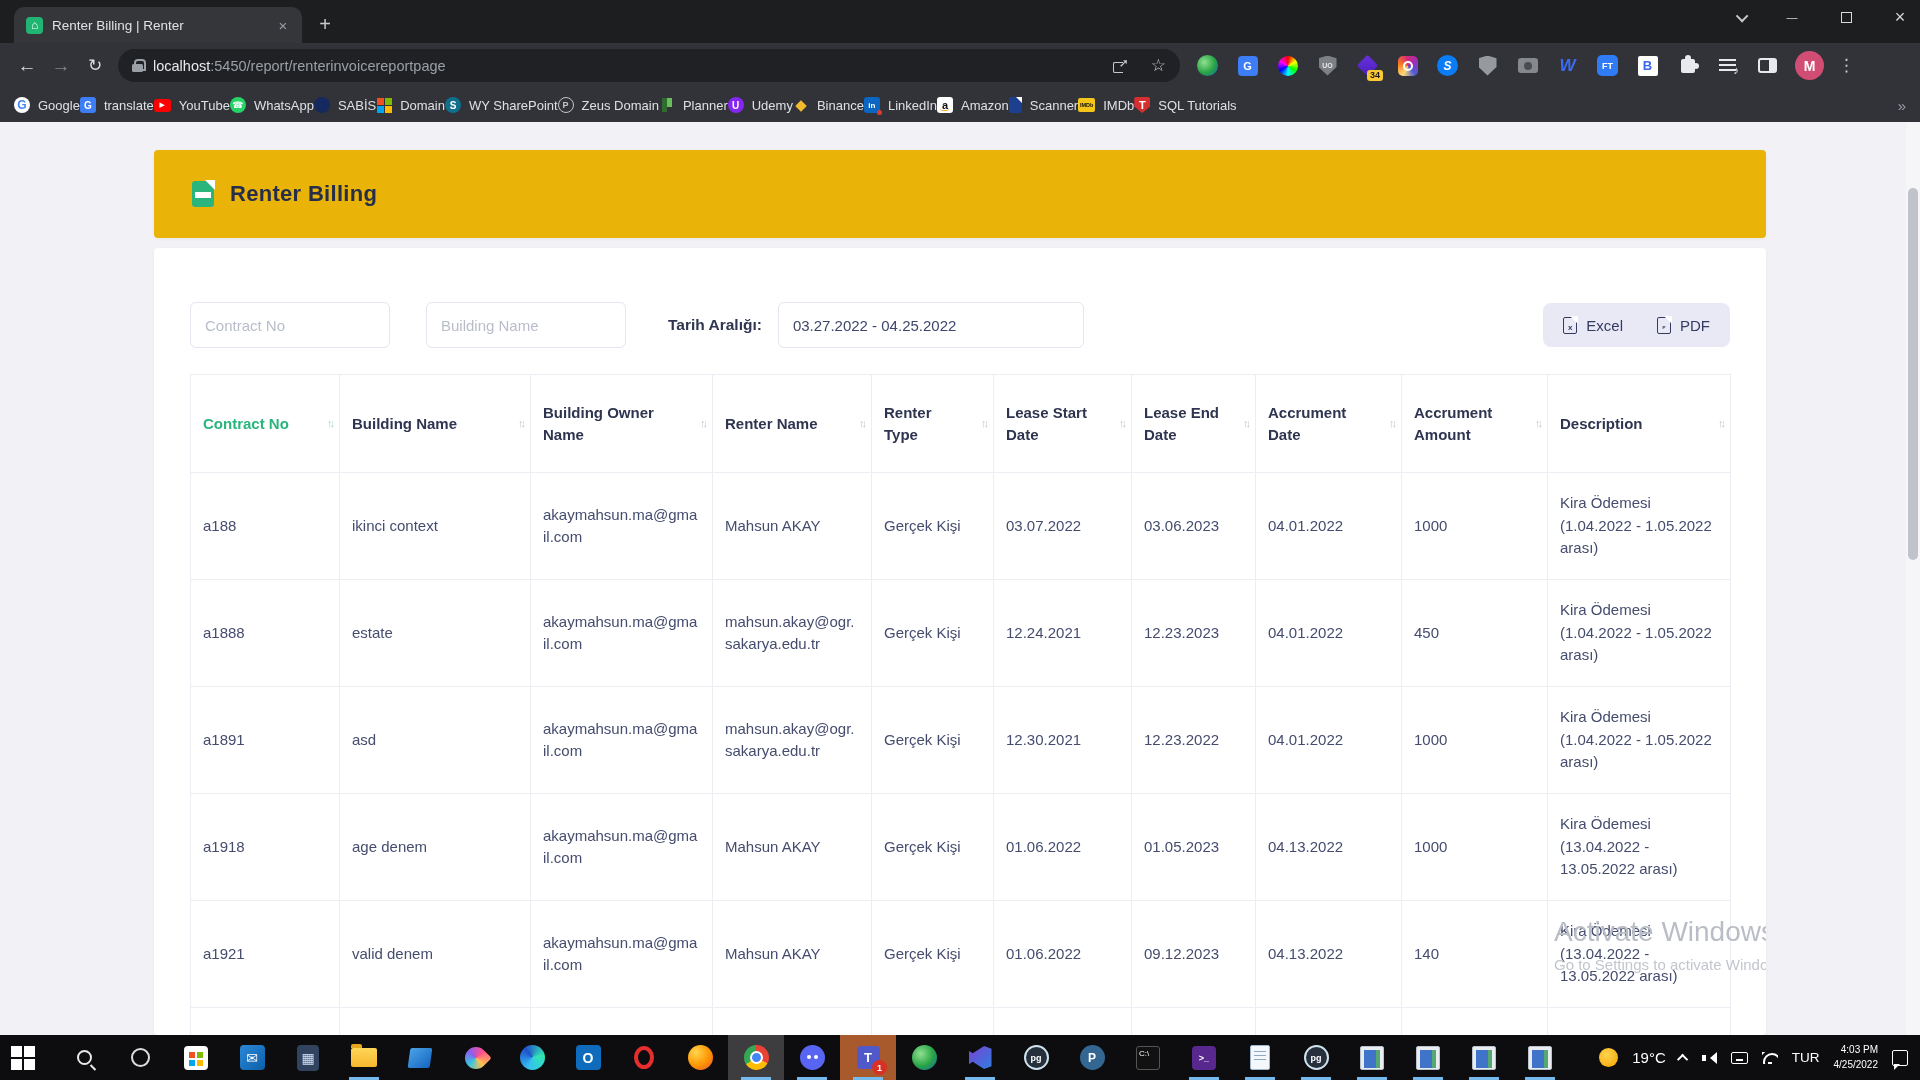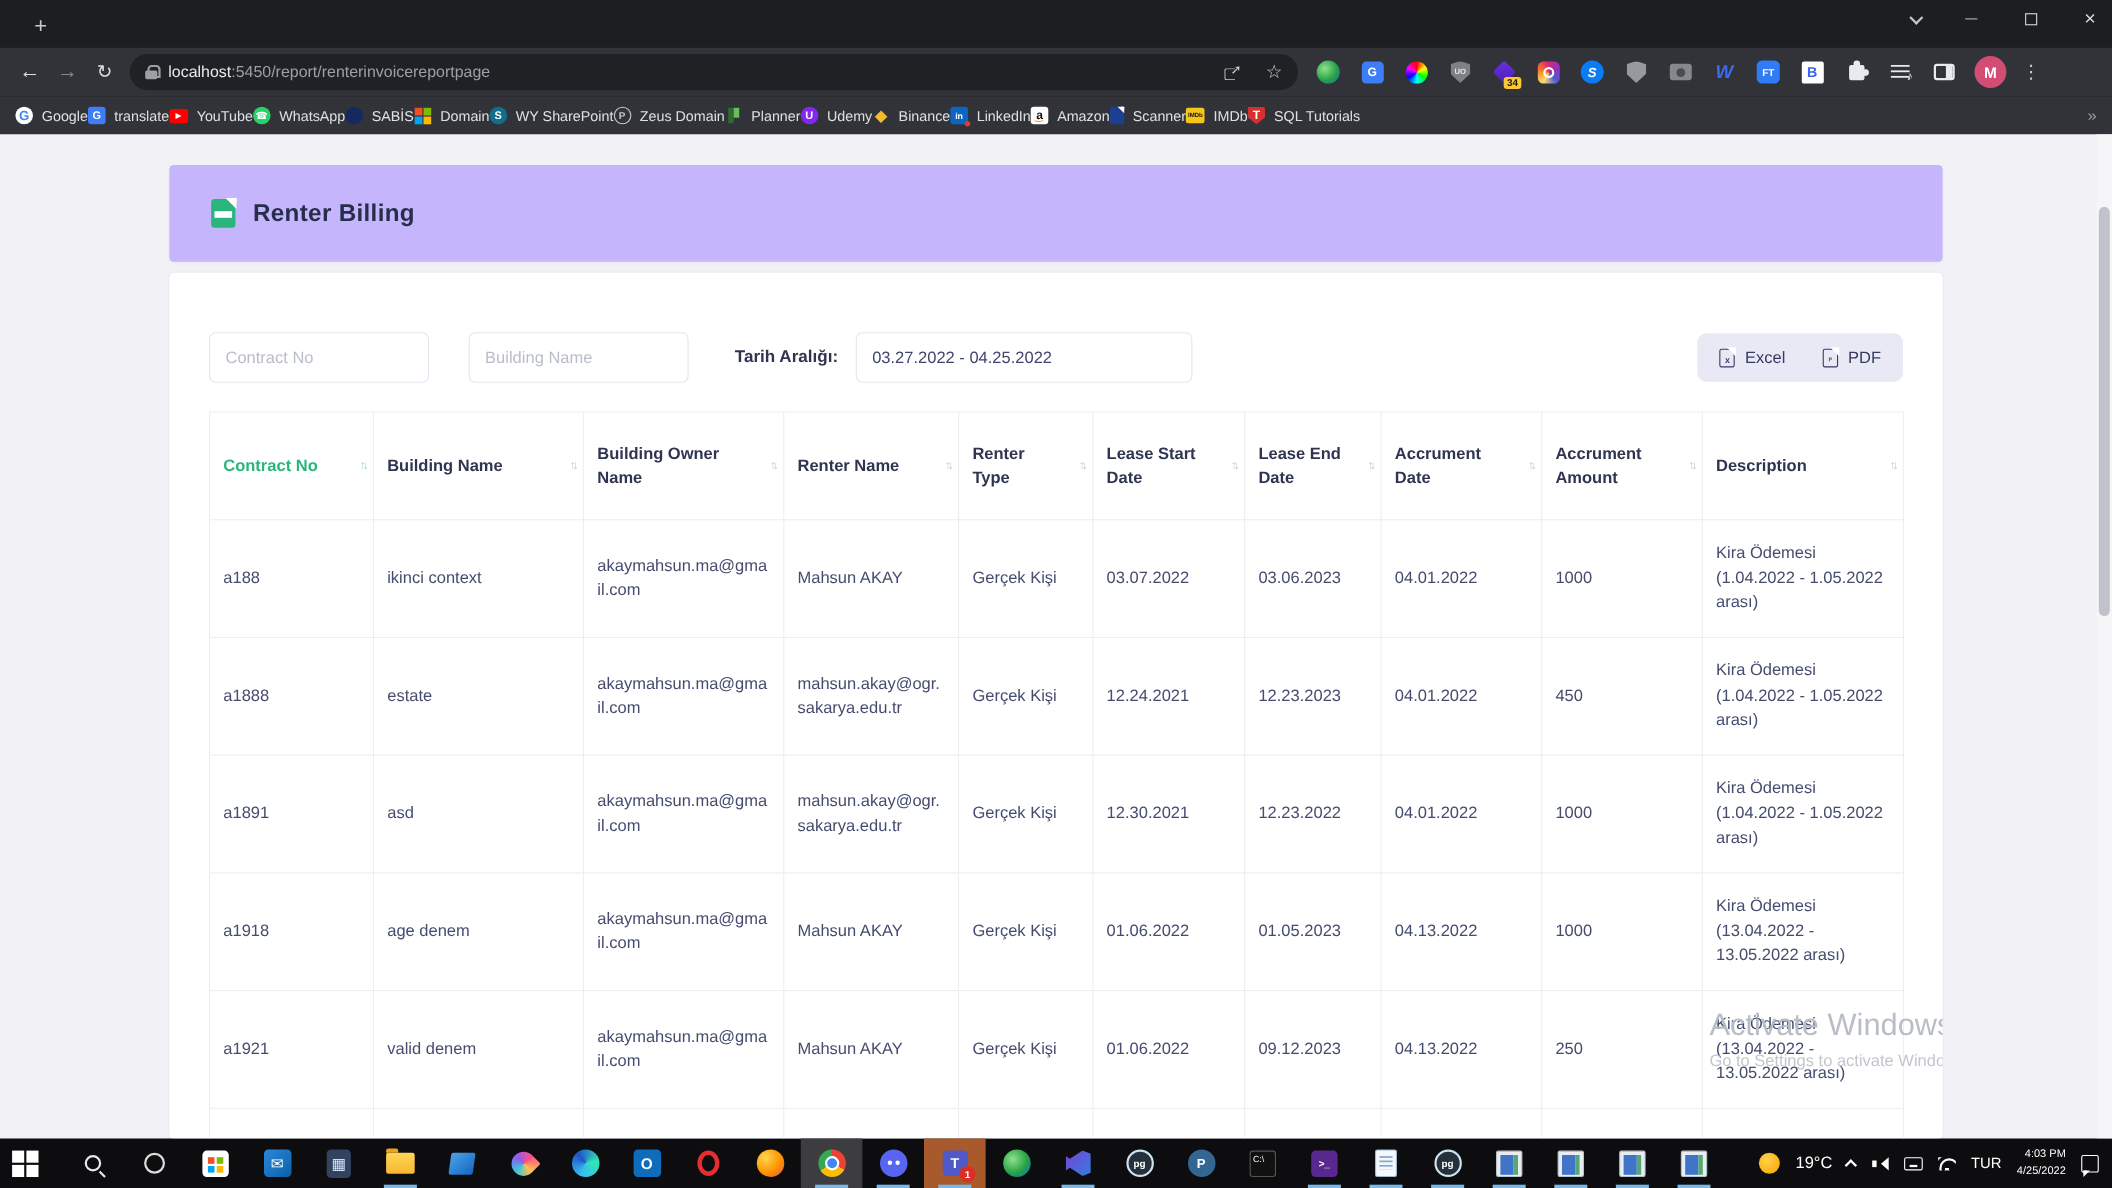--- a/index.html
+++ b/index.html
@@ -117,21 +117,21 @@
   .bi-amazon::after { content:''; position:absolute; left:3px; bottom:2px; width:9px; height:4px; border-bottom:1.6px solid #ff9900; border-radius:50%; }
   .bi-scanner { width:13px; height:16px; background:#1c3f8f; border-radius:2px; position:relative; }
   .bi-scanner::before { content:''; position:absolute; right:0; top:0; border:3px solid #fff; border-left-color:transparent; border-bottom-color:transparent; }
   .bi-imdb { width:17px; height:14px; border-radius:2px; background:#f5c518; color:#111; font-size:5.5px; font-weight:bold; }
   .bi-imdb::before { content:'IMDb'; }
   .bi-sql { border-radius:2px; background:#d62f2f; color:#fff; font-size:11px; font-weight:bold; clip-path:polygon(0 0,100% 0,100% 60%,50% 100%,0 60%); }
   .bi-sql::before { content:'T'; }
 
   
   .page { height:913px; background:#f2f2f6; position:relative; overflow:hidden; }
-  .title-card { width:1612px; margin:28px auto 10px; height:88px; background:#c4b5fd; border-radius:4px; box-shadow:0 1px 3px rgba(30,30,60,.06); display:flex; align-items:center; padding-left:38px; gap:16px; }
+  .title-card { width:1612px; margin:28px auto 10px; height:88px; background:#eab308; border-radius:4px; box-shadow:0 1px 3px rgba(30,30,60,.06); display:flex; align-items:center; padding-left:38px; gap:16px; }
   .report-icon { width:22px; height:26px; background:#2ab57d; border-radius:3px; position:relative; }
   .report-icon::before { content:''; position:absolute; right:-1px; top:-1px; border:5px solid #fff; border-left-color:transparent; border-bottom-color:transparent; }
   .report-icon::after { content:''; position:absolute; left:3px; top:11px; right:3px; height:6px; background:#fff; }
   .page-title { font-size:22px; font-weight:bold; color:#272e49; letter-spacing:.3px; }
 
   .main-card { width:1612px; margin:0 auto; height:787px; background:#fff; border-radius:4px; box-shadow:0 1px 3px rgba(30,30,60,.06); padding:54px 36px 0; position:relative; overflow:hidden; }
 
   .filters { display:flex; align-items:center; }
   .f-input { width:200px; height:46px; border:1px solid #e4e6ef; border-radius:6px; padding:0 14px; font-size:15px; color:#3f466b; font-family:inherit; background:#fff; outline:none; }
   .f-input::placeholder { color:#b9bdc9; }
@@ -228,20 +228,25 @@
   .tray-clock { color:#fff; font-size:10px; text-align:right; line-height:1.45; }
   .tray-action { width:16px; height:16px; border:1.7px solid #fff; border-radius:2px; position:relative; }
   .tray-action::after { content:''; position:absolute; left:1px; bottom:-5px; border:3px solid transparent; border-top-color:#fff; border-left-color:#fff; }
 </style>
 </head>
 <body>
 
 <div class="window">
 
   <div class="tabstrip">
+    <div class="tab">
+      <span class="favicon"></span>
+      <span class="tab-title">Renter Billing | Renter</span>
+      <span class="tab-close"></span>
+    </div>
     <div class="newtab"></div>
     <div class="tabstrip-right">
       <span class="chev-down"></span>
       <span class="win-btn btn-min"></span>
       <span class="win-btn">
           <span class="btn-max"></span>
         </span>
       <span class="win-btn btn-close"></span>
     </div>
   </div>
@@ -481,21 +486,21 @@
             </tr>
             <tr>
               <td>a1921</td>
               <td>valid denem</td>
               <td>akaymahsun.ma@gmail.com</td>
               <td>Mahsun AKAY</td>
               <td>Gerçek Kişi</td>
               <td>01.06.2022</td>
               <td>09.12.2023</td>
               <td>04.13.2022</td>
-              <td>250</td>
+              <td>140</td>
               <td>Kira Ödemesi (13.04.2022 - 13.05.2022 arası)</td>
             </tr>
             <tr class="partial">
               <td></td>
               <td></td>
               <td></td>
               <td></td>
               <td></td>
               <td></td>
               <td></td>

